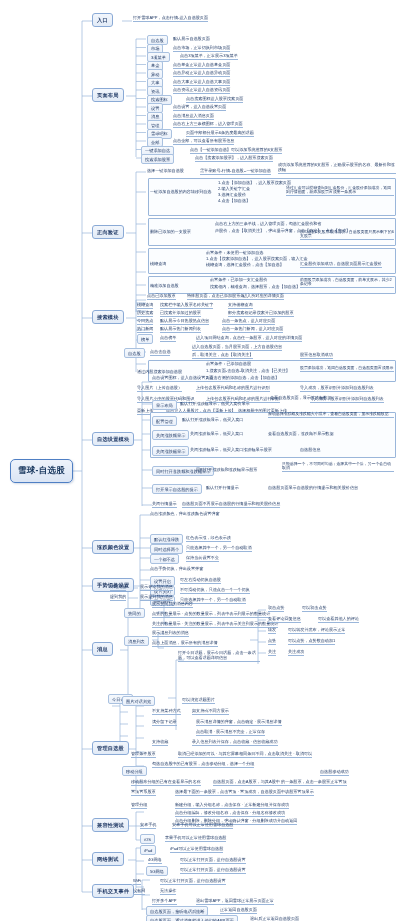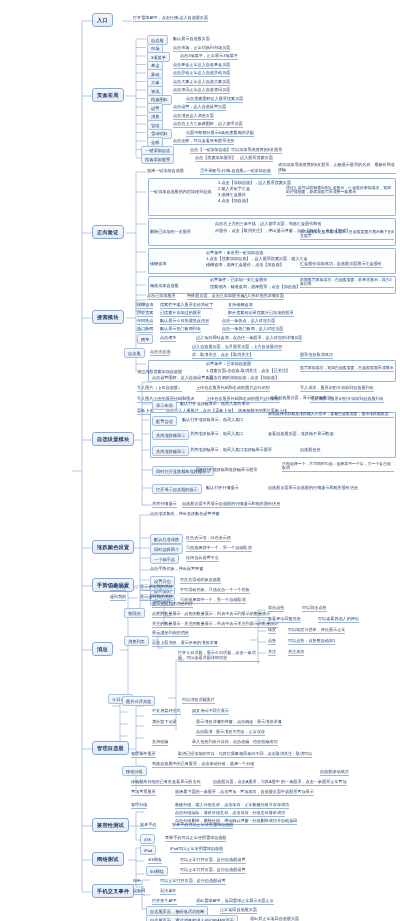--- a/index.html
+++ b/index.html
@@ -174,20 +174,21 @@
       <path d="M136 874 H144"></path>
         <path d="M136 887 H144"></path>
 
       <path d="M134 892 H142 M142 880 V910"></path>
       <path d="M142 880 H150"></path>
         <path d="M142 895 H150"></path>
         <path d="M142 909 H150"></path>
     </g>
   </svg>
 
+  <div class="node root" style="left:10px;top:459px;">雪球-自选股</div>
 
   <div class="node branch" style="left:92px;top:13px;">入口</div>
   <div class="node branch" style="left:92px;top:88px;">页面布局</div>
   <div class="node branch" style="left:92px;top:225px;">正向验证</div>
   <div class="node branch" style="left:92px;top:310px;">搜索模块</div>
   <div class="node branch" style="left:92px;top:432px;">自选设置模块</div>
   <div class="node branch" style="left:92px;top:540px;">涨跌颜色设置</div>
   <div class="node branch" style="left:92px;top:578px;">手势切换设置</div>
   <div class="node branch" style="left:92px;top:642px;">消息</div>
   <div class="node branch" style="left:92px;top:741px;">管理自选股</div>

